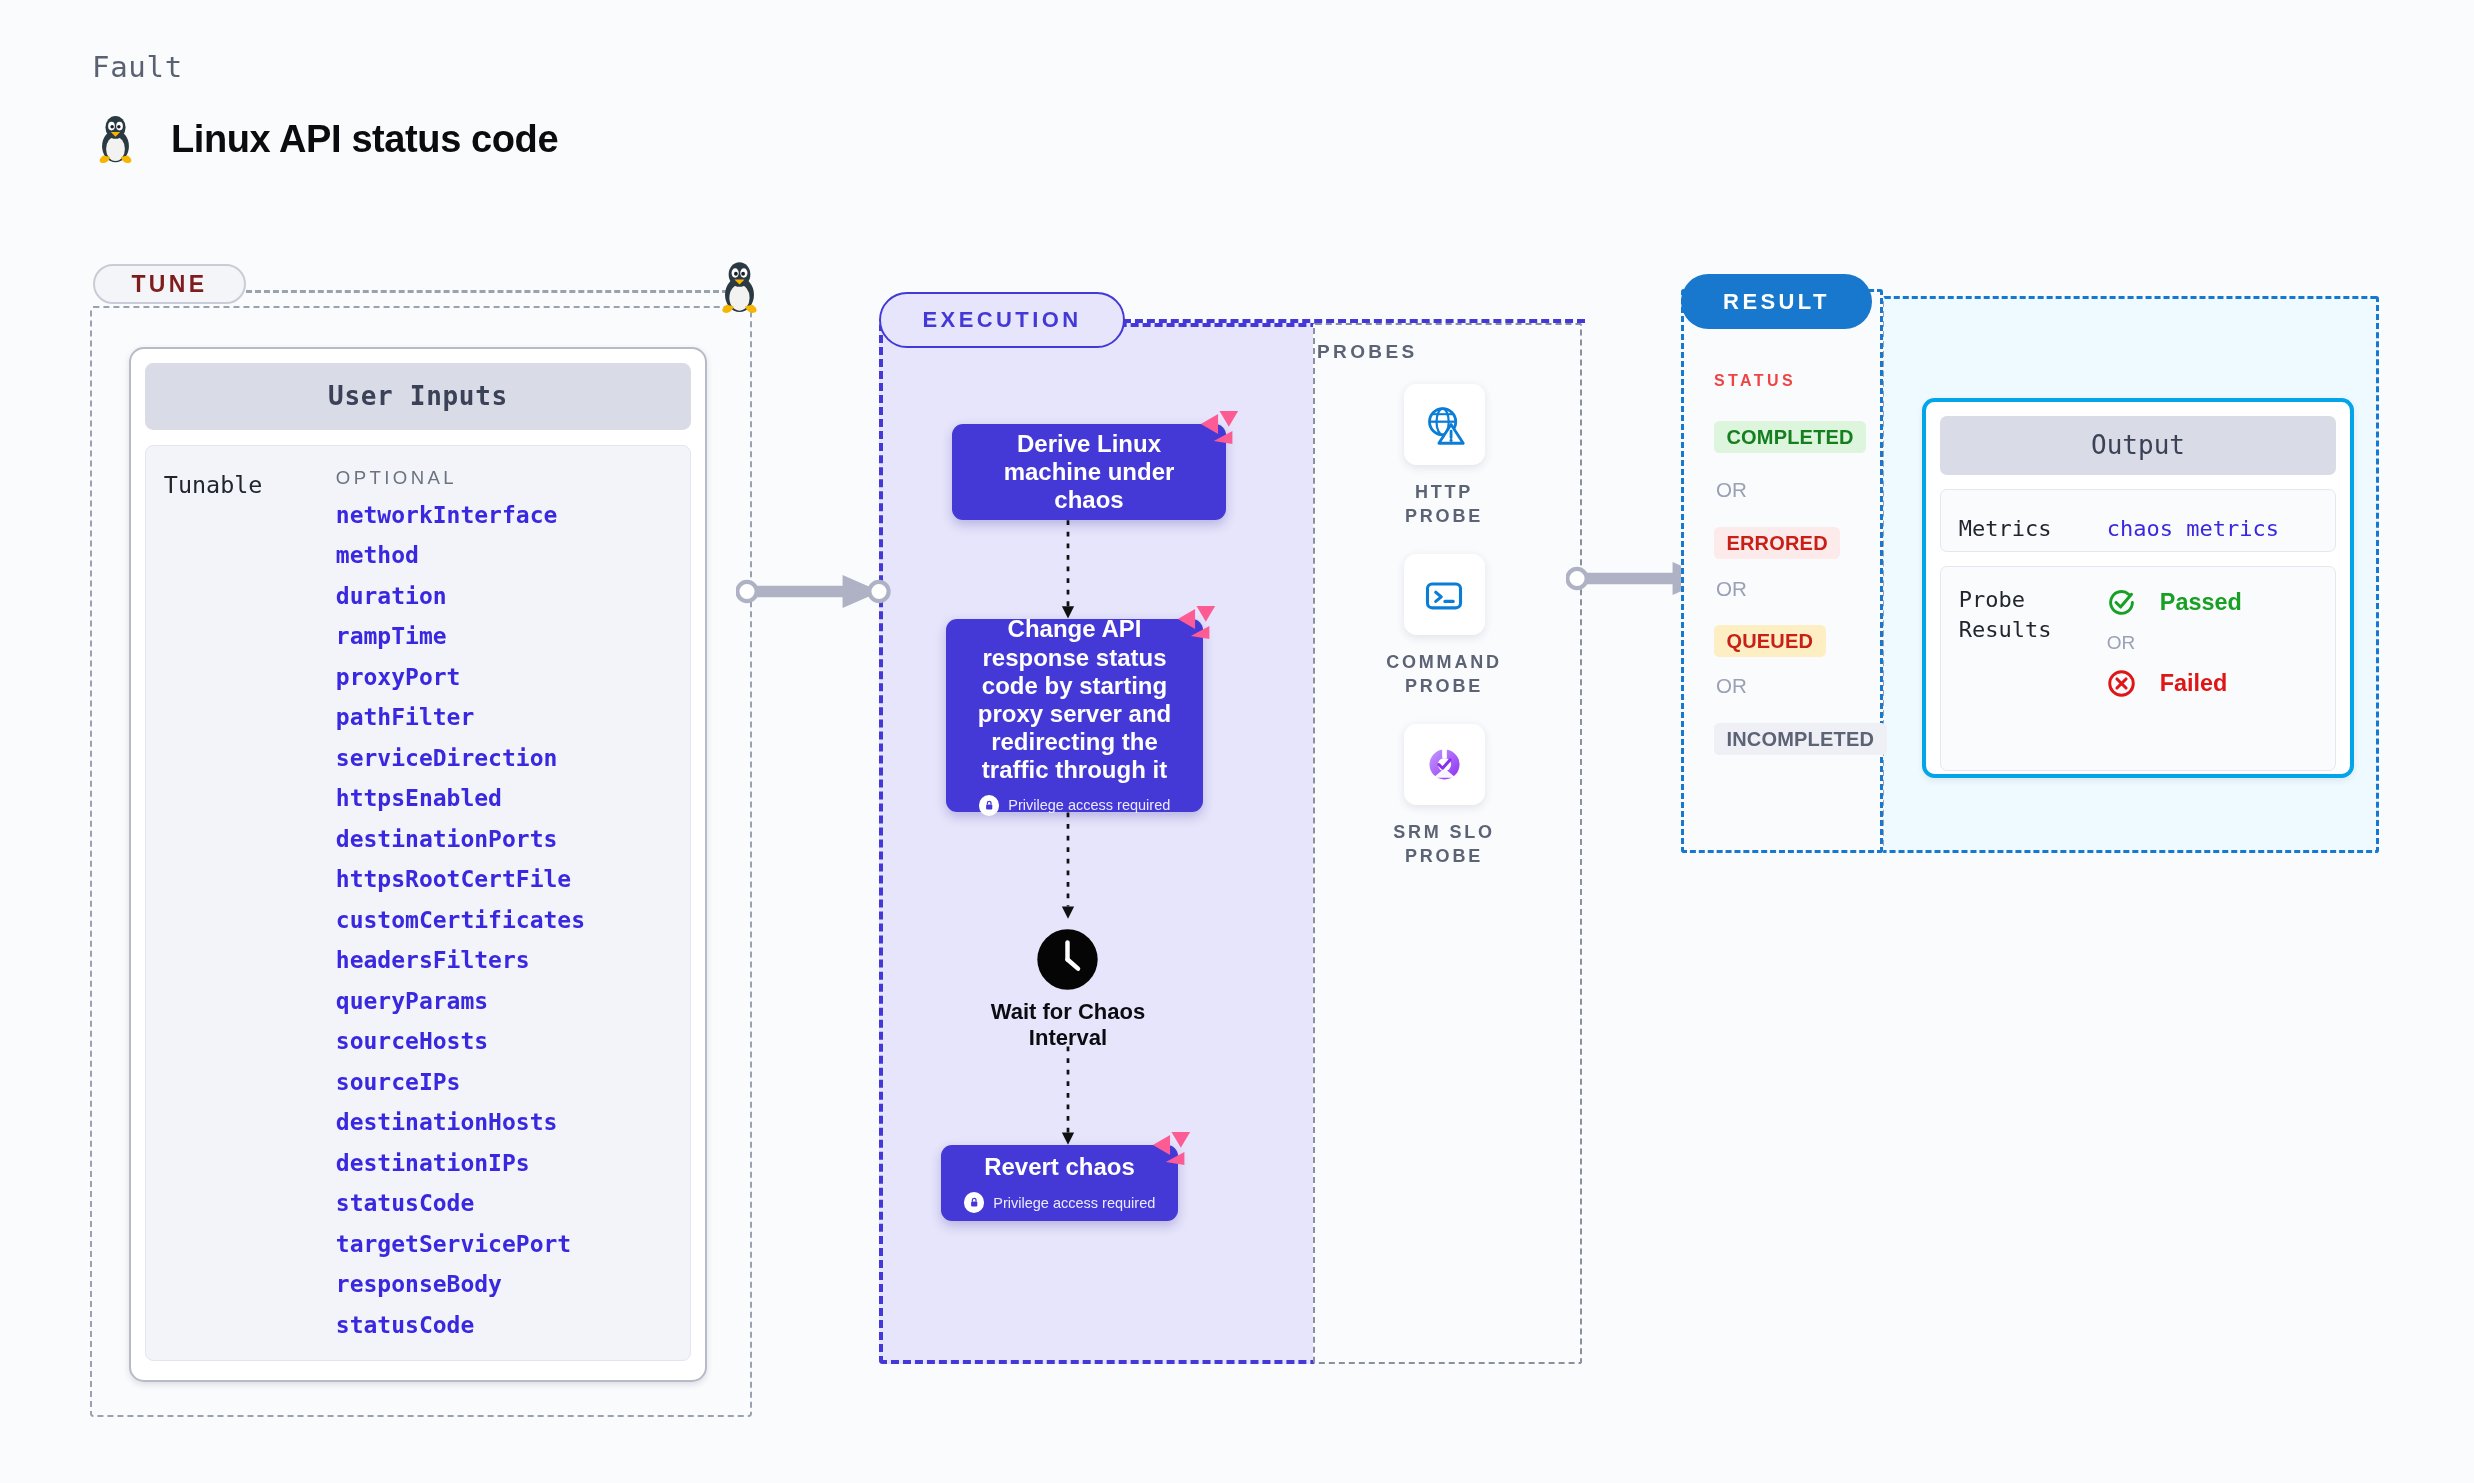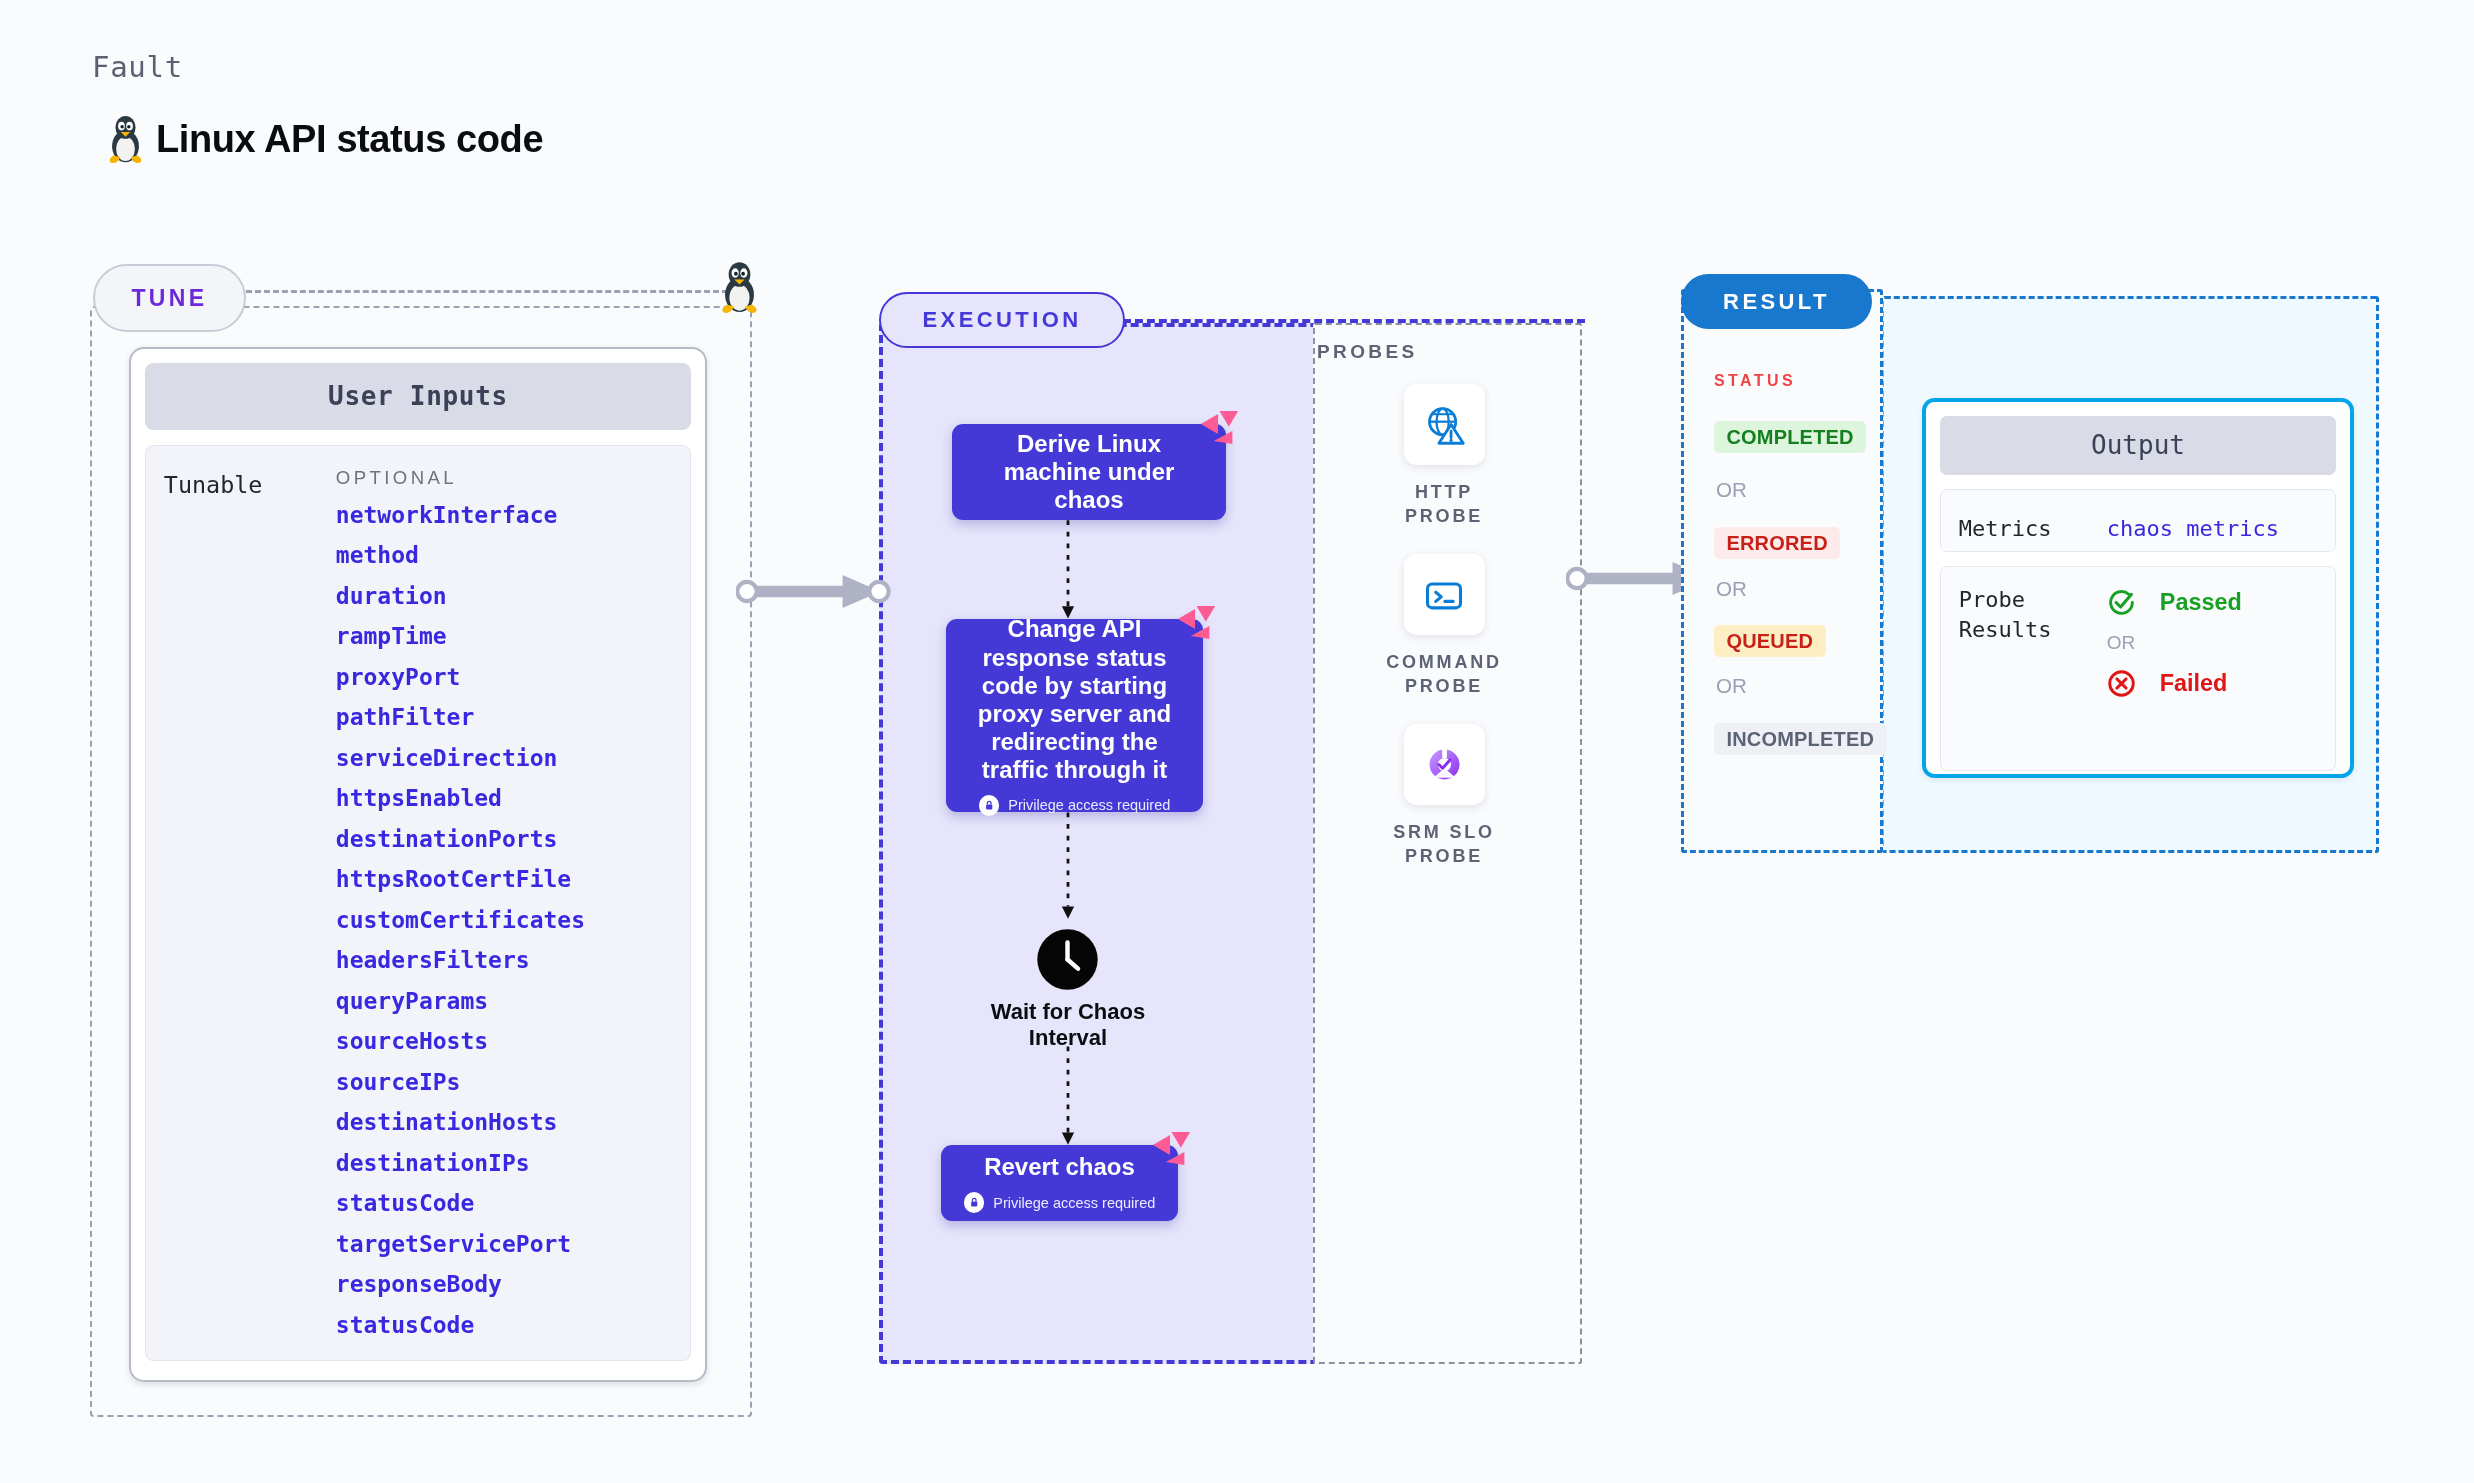--- a/index.html
+++ b/index.html
@@ -11,43 +11,43 @@
   }
   .stage { position: relative; width: 2475px; height: 1483px; }
 
   
   .fault-label {
     position: absolute; left: 92px; top: 50px;
     font-family: "DejaVu Sans Mono", monospace;
     font-size: 29px; color: #5a6172; letter-spacing: 0.7px;
   }
   .title-row {
-    position: absolute; left: 104px; top: 114px;
-    display: flex; align-items: center; gap: 9px;
+    position: absolute; left: 94px; top: 114px;
+    display: flex; align-items: center; gap: 34px;
   }
   .title-text {
     font-size: 38px; font-weight: bold; color: #0b0c10;
     letter-spacing: -0.4px;
   }
   .tux { width: 43px; height: 51px; display:block; }
 
   
   .panel { position: absolute; }
 
   .pill {
     position: absolute; display: flex; align-items: center; justify-content: center;
     border-radius: 688px; font-family: "Liberation Sans", sans-serif;
     font-weight: bold; letter-spacing: 3.4px; z-index: 6;
   }
 
   
   #tune-panel { left: 90px; top: 306px; width: 662px; height: 1111px;
                 border: 2.8px dashed #9aa1b0; border-radius: 3.4px; background: transparent; }
-  #tune-pill { left: 93px; top: 264px; width: 153px; height: 68px;
-               background:#f4f5f9; border: 2.1px solid #c9ccd6; color:#6d28d9; font-size:23px; }
+  #tune-pill { left: 93px; top: 264px; width: 153px; height: 40px;
+               background:#f4f5f9; border: 2.1px solid #c9ccd6; color:#7f1d1d; font-size:23px; }
   #tune-dash { position:absolute; left:246px; top:290px; width:482px; height:0;
                border-top: 3.4px dashed #9aa1b0; }
   #tux-node { position:absolute; left:716px; top:260px; width:47px; height:55px; z-index:7;}
 
   .inner-card {
     position: absolute; background:#ffffff; border:2.1px solid #b6bbc7; border-radius: 15px;
     box-shadow: 0 2.8px 6.2px rgba(30,35,60,0.13);
   }
   #tune-card { left: 129px; top: 347px; width: 578px; height: 1035px; }
 

